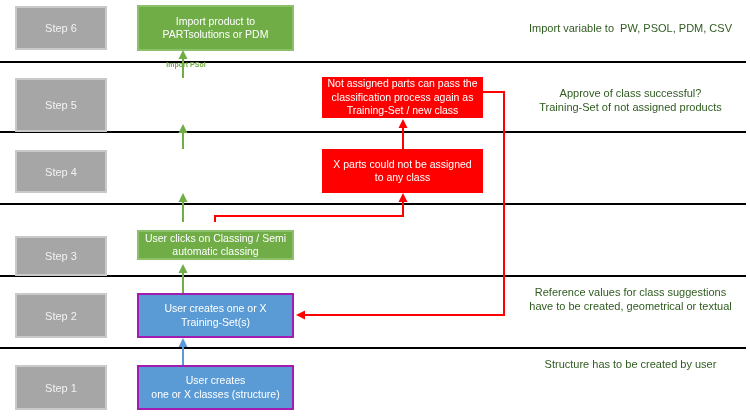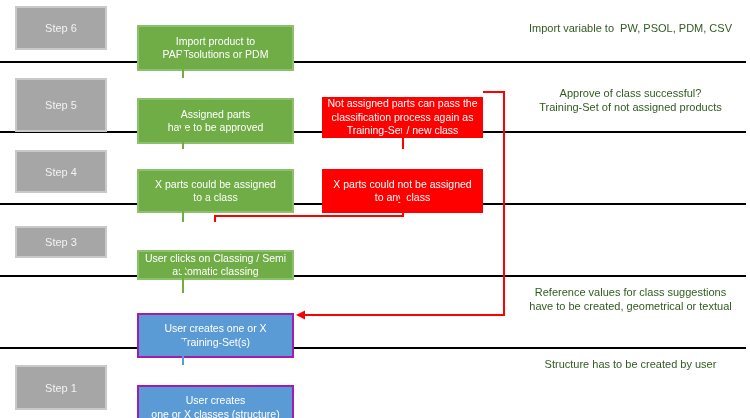--- a/index.html
+++ b/index.html
@@ -10,21 +10,21 @@
   .hline{position:absolute;left:0;width:746px;height:2px;background:#000;}
   .step-box{
     position:absolute;left:15px;width:92px;
     background:var(--gray);border:2px solid #c9c9c9;box-sizing:border-box;
     display:flex;align-items:center;justify-content:center;
     color:#f2f2f2;font-size:11px;
   }
   .flow-box{
     position:absolute;left:137px;width:157px;box-sizing:border-box;
     display:flex;align-items:center;justify-content:center;text-align:center;
-    color:#ffffff;font-size:10.5px;line-height:13.5px;white-space:pre-wrap;padding:0 1px;margin-top:20px;
+    color:#ffffff;font-size:10.5px;line-height:13.5px;white-space:pre-wrap;padding:0 1px;
   }
   .flow-box.green{background:var(--green);border:2px solid #8dc06a;}
   .flow-box.blue{background:var(--blue);border:2px solid #a21caf;}
   .flow-box.red{background:var(--red);left:322px;width:161px;border:none;}
   .note{
     position:absolute;left:513px;width:235px;
     color:var(--note-green);font-size:11px;line-height:13.5px;white-space:pre-wrap;text-align:center;
   }
   .arrow-label{
     position:absolute;left:159px;top:61px;width:54px;text-align:center;
@@ -39,29 +39,26 @@
 
   <div class="hline" style="top:61px"></div>
   <div class="hline" style="top:131px"></div>
   <div class="hline" style="top:203px"></div>
   <div class="hline" style="top:275px"></div>
   <div class="hline" style="top:347px"></div>
 
   <div class="step-box" style="top:6px;height:44px">Step 6</div>
   <div class="step-box" style="top:78px;height:54px">Step 5</div>
   <div class="step-box" style="top:150px;height:43px">Step 4</div>
-  <div class="step-box" style="top:226px;height:32px">Step 3</div>
+  <div class="step-box" style="top:236px;height:40px">Step 3</div>
+  <div class="step-box" style="top:293px;height:45px">Step 2</div>
   <div class="step-box" style="top:365px;height:45px">Step 1</div>
 
   <div class="flow-box green" style="top:5px;height:46px">Import product to
 PARTsolutions or PDM</div>
-  <div class="flow-box green" style="top:78px;height:46px">Assigned parts
-have to be approved</div>
-  <div class="flow-box green" style="top:149px;height:44px">X parts could be assigned
-to a class</div>
   <div class="flow-box green" style="top:230px;height:30px">User clicks on Classing / Semi
 automatic classing</div>
   <div class="flow-box blue" style="top:293px;height:45px">User creates one or X
 Training-Set(s)</div>
   <div class="flow-box blue" style="top:365px;height:45px">User creates
 one or X classes (structure)</div>
 
   <div class="flow-box red" style="top:149px;height:44px">X parts could not be assigned
 to any class</div>
   <div class="flow-box red" style="top:77px;height:41px">Not assigned parts can pass the

